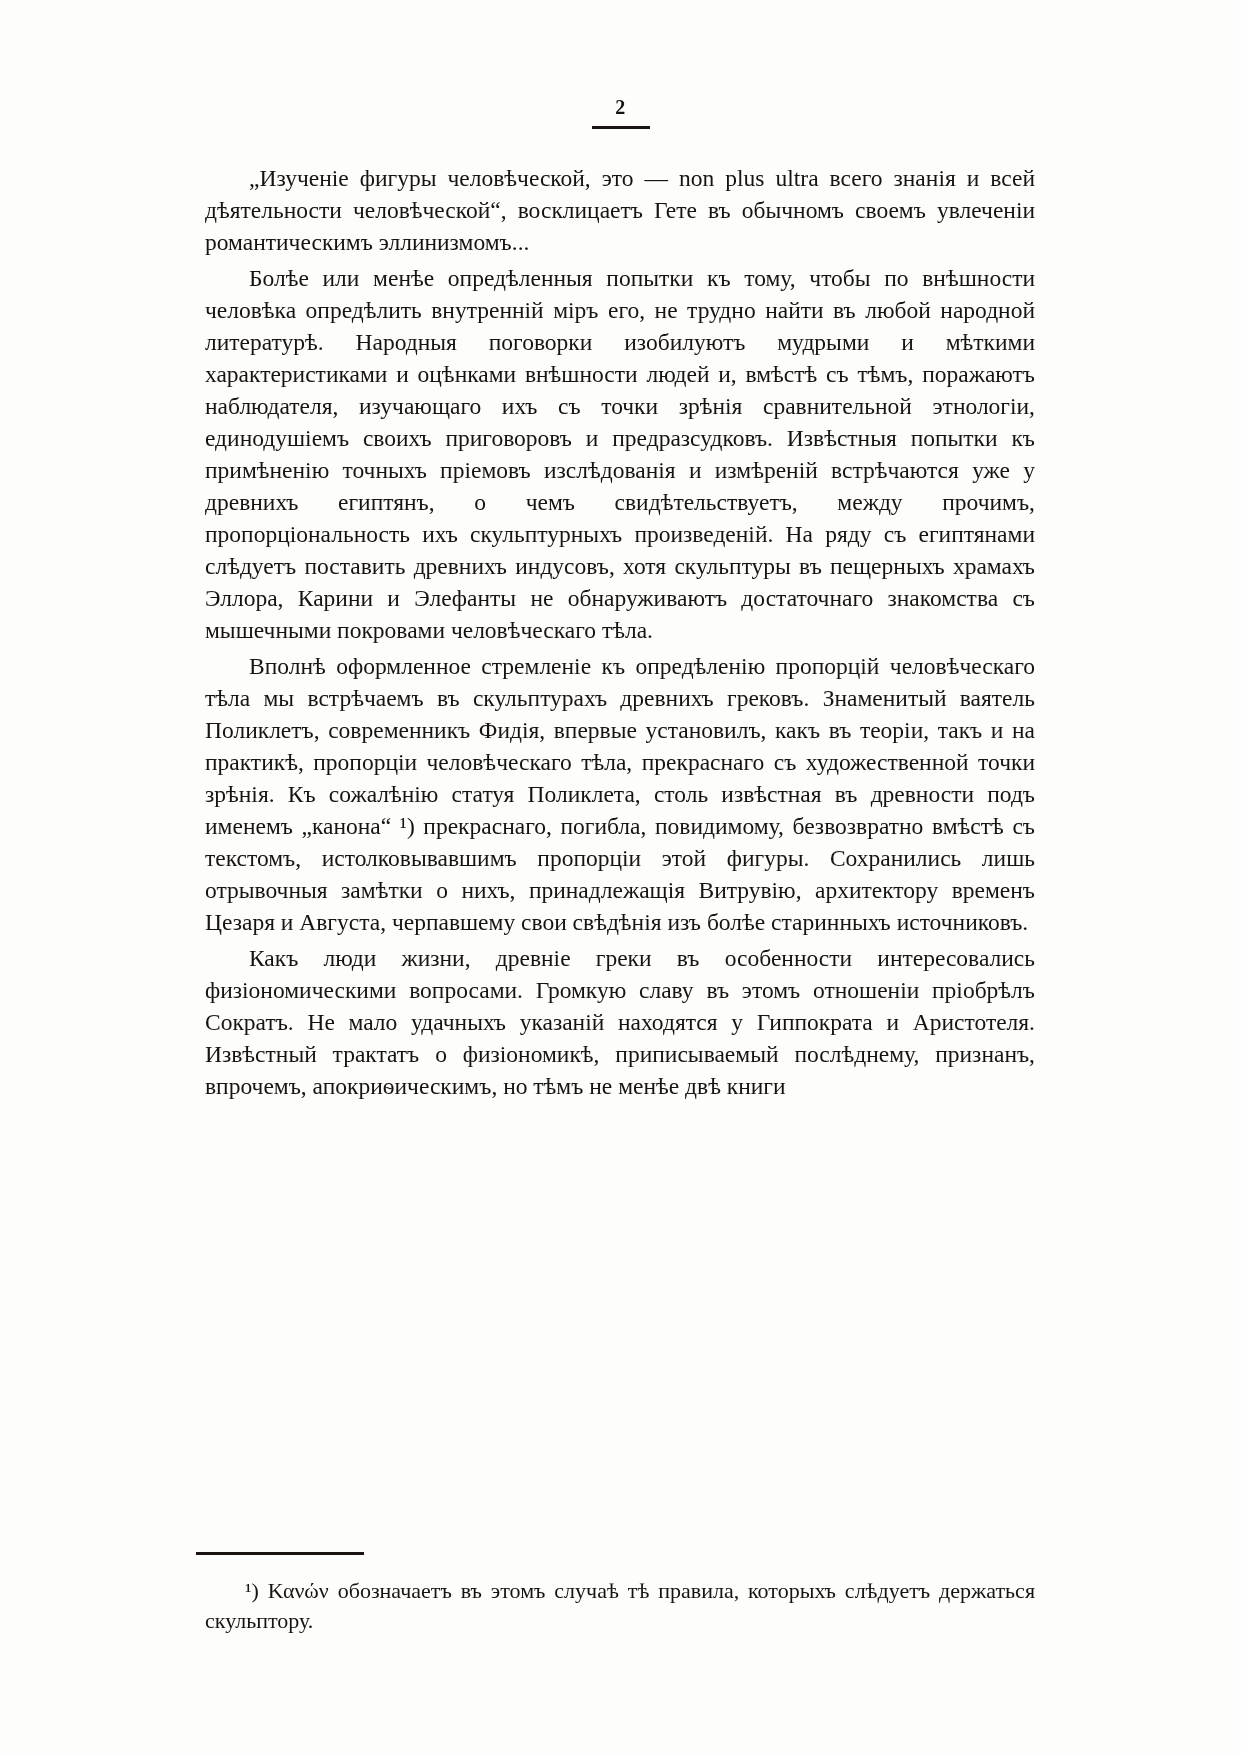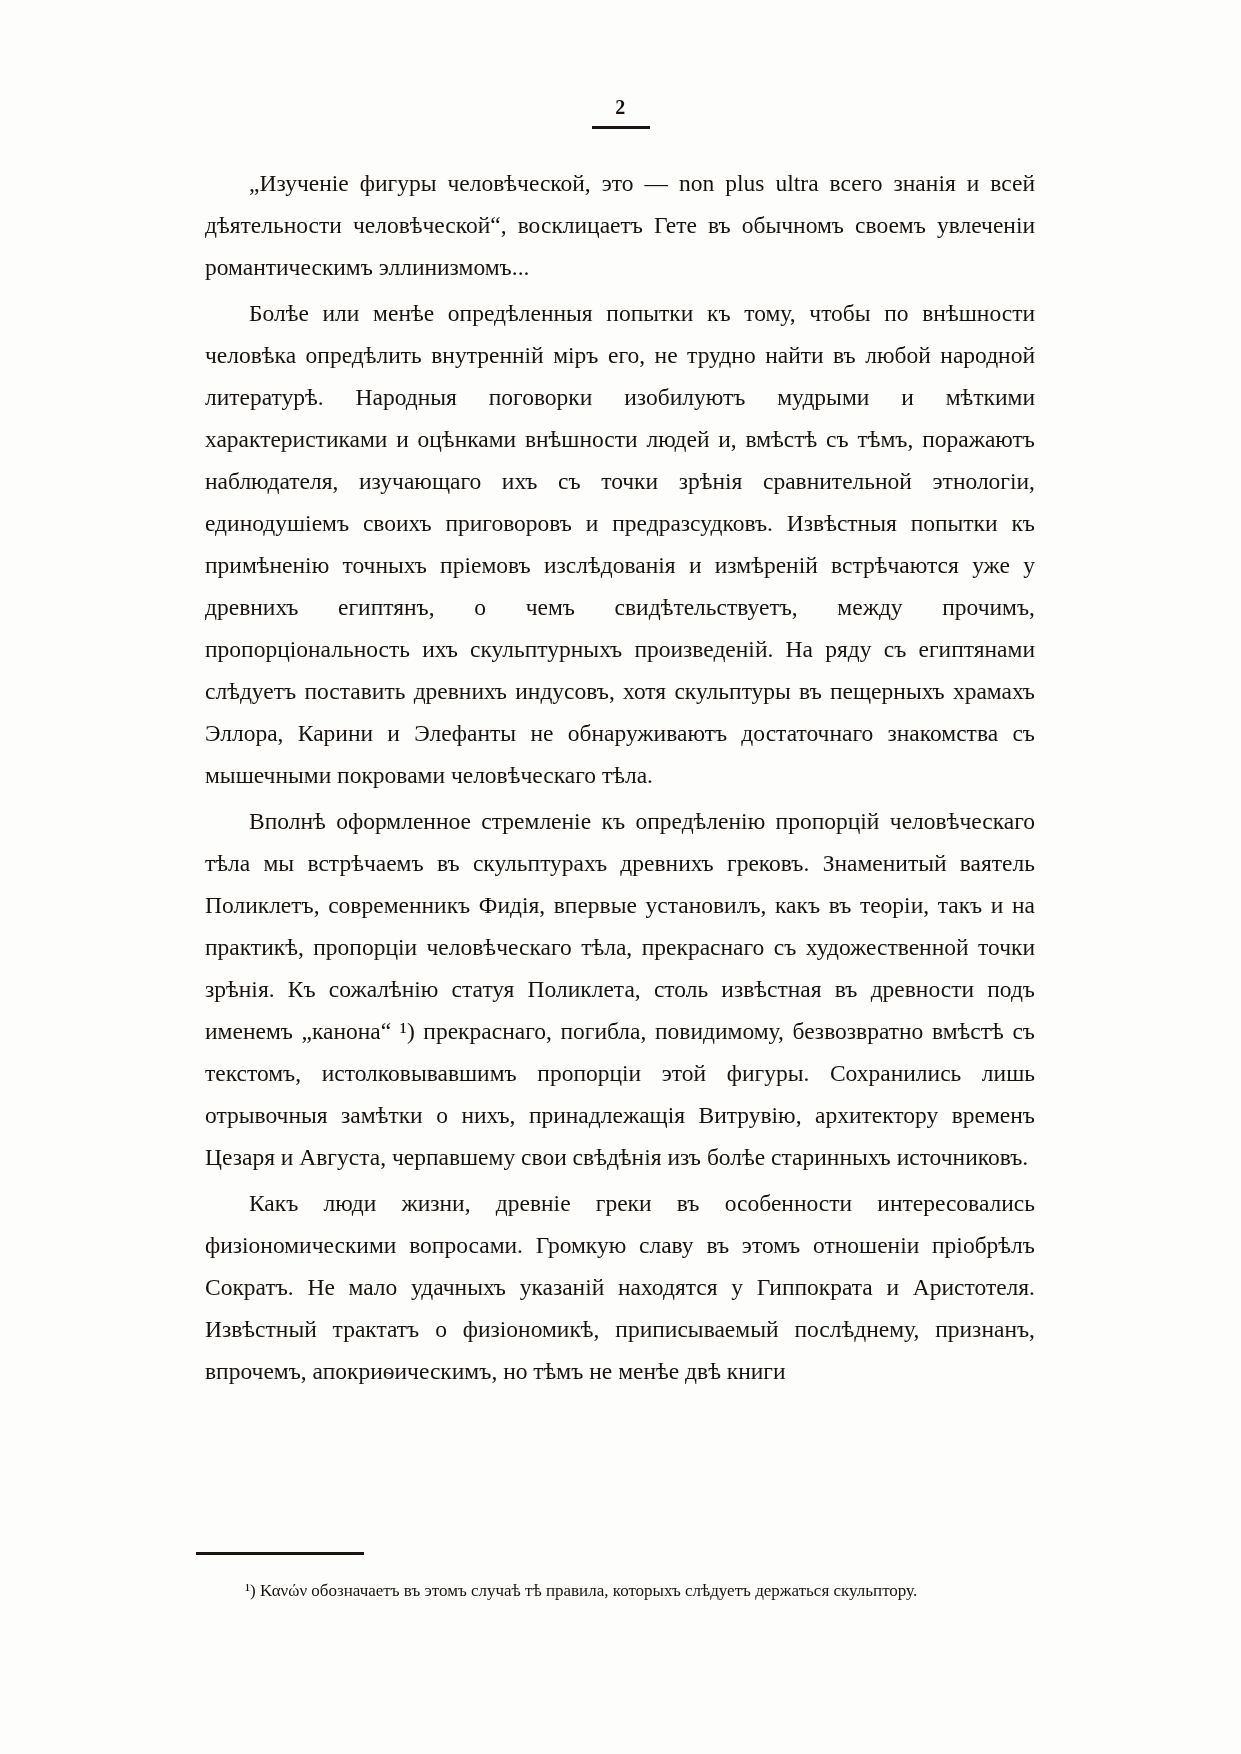--- a/index.html
+++ b/index.html
@@ -42,42 +42,42 @@
     position: absolute;
     top: 162px;
     left: 205px;
     width: 830px;
   }
   .para {
     margin: 0 0 0 0;
     text-align: justify;
     text-justify: inter-word;
     font-size: 23.5px;
-    line-height: 42px;
+    line-height: 32px;
     text-indent: 44px;
     color: #18130f;
     -webkit-font-smoothing: antialiased;
   }
   .para + .para {
     margin-top: 4px;
   }
   .footnote-sep {
     position: absolute;
     left: 196px;
     top: 1552px;
     width: 168px;
     height: 3px;
     background: #1a1511;
   }
   .footnote {
     position: absolute;
     top: 1576px;
     left: 205px;
     width: 830px;
-    font-size: 17px;
+    font-size: 22px;
     line-height: 30px;
     text-align: justify;
     text-indent: 40px;
     color: #18130f;
   }
 </style>
 </head>
 <body>
 
 <div class="page">

